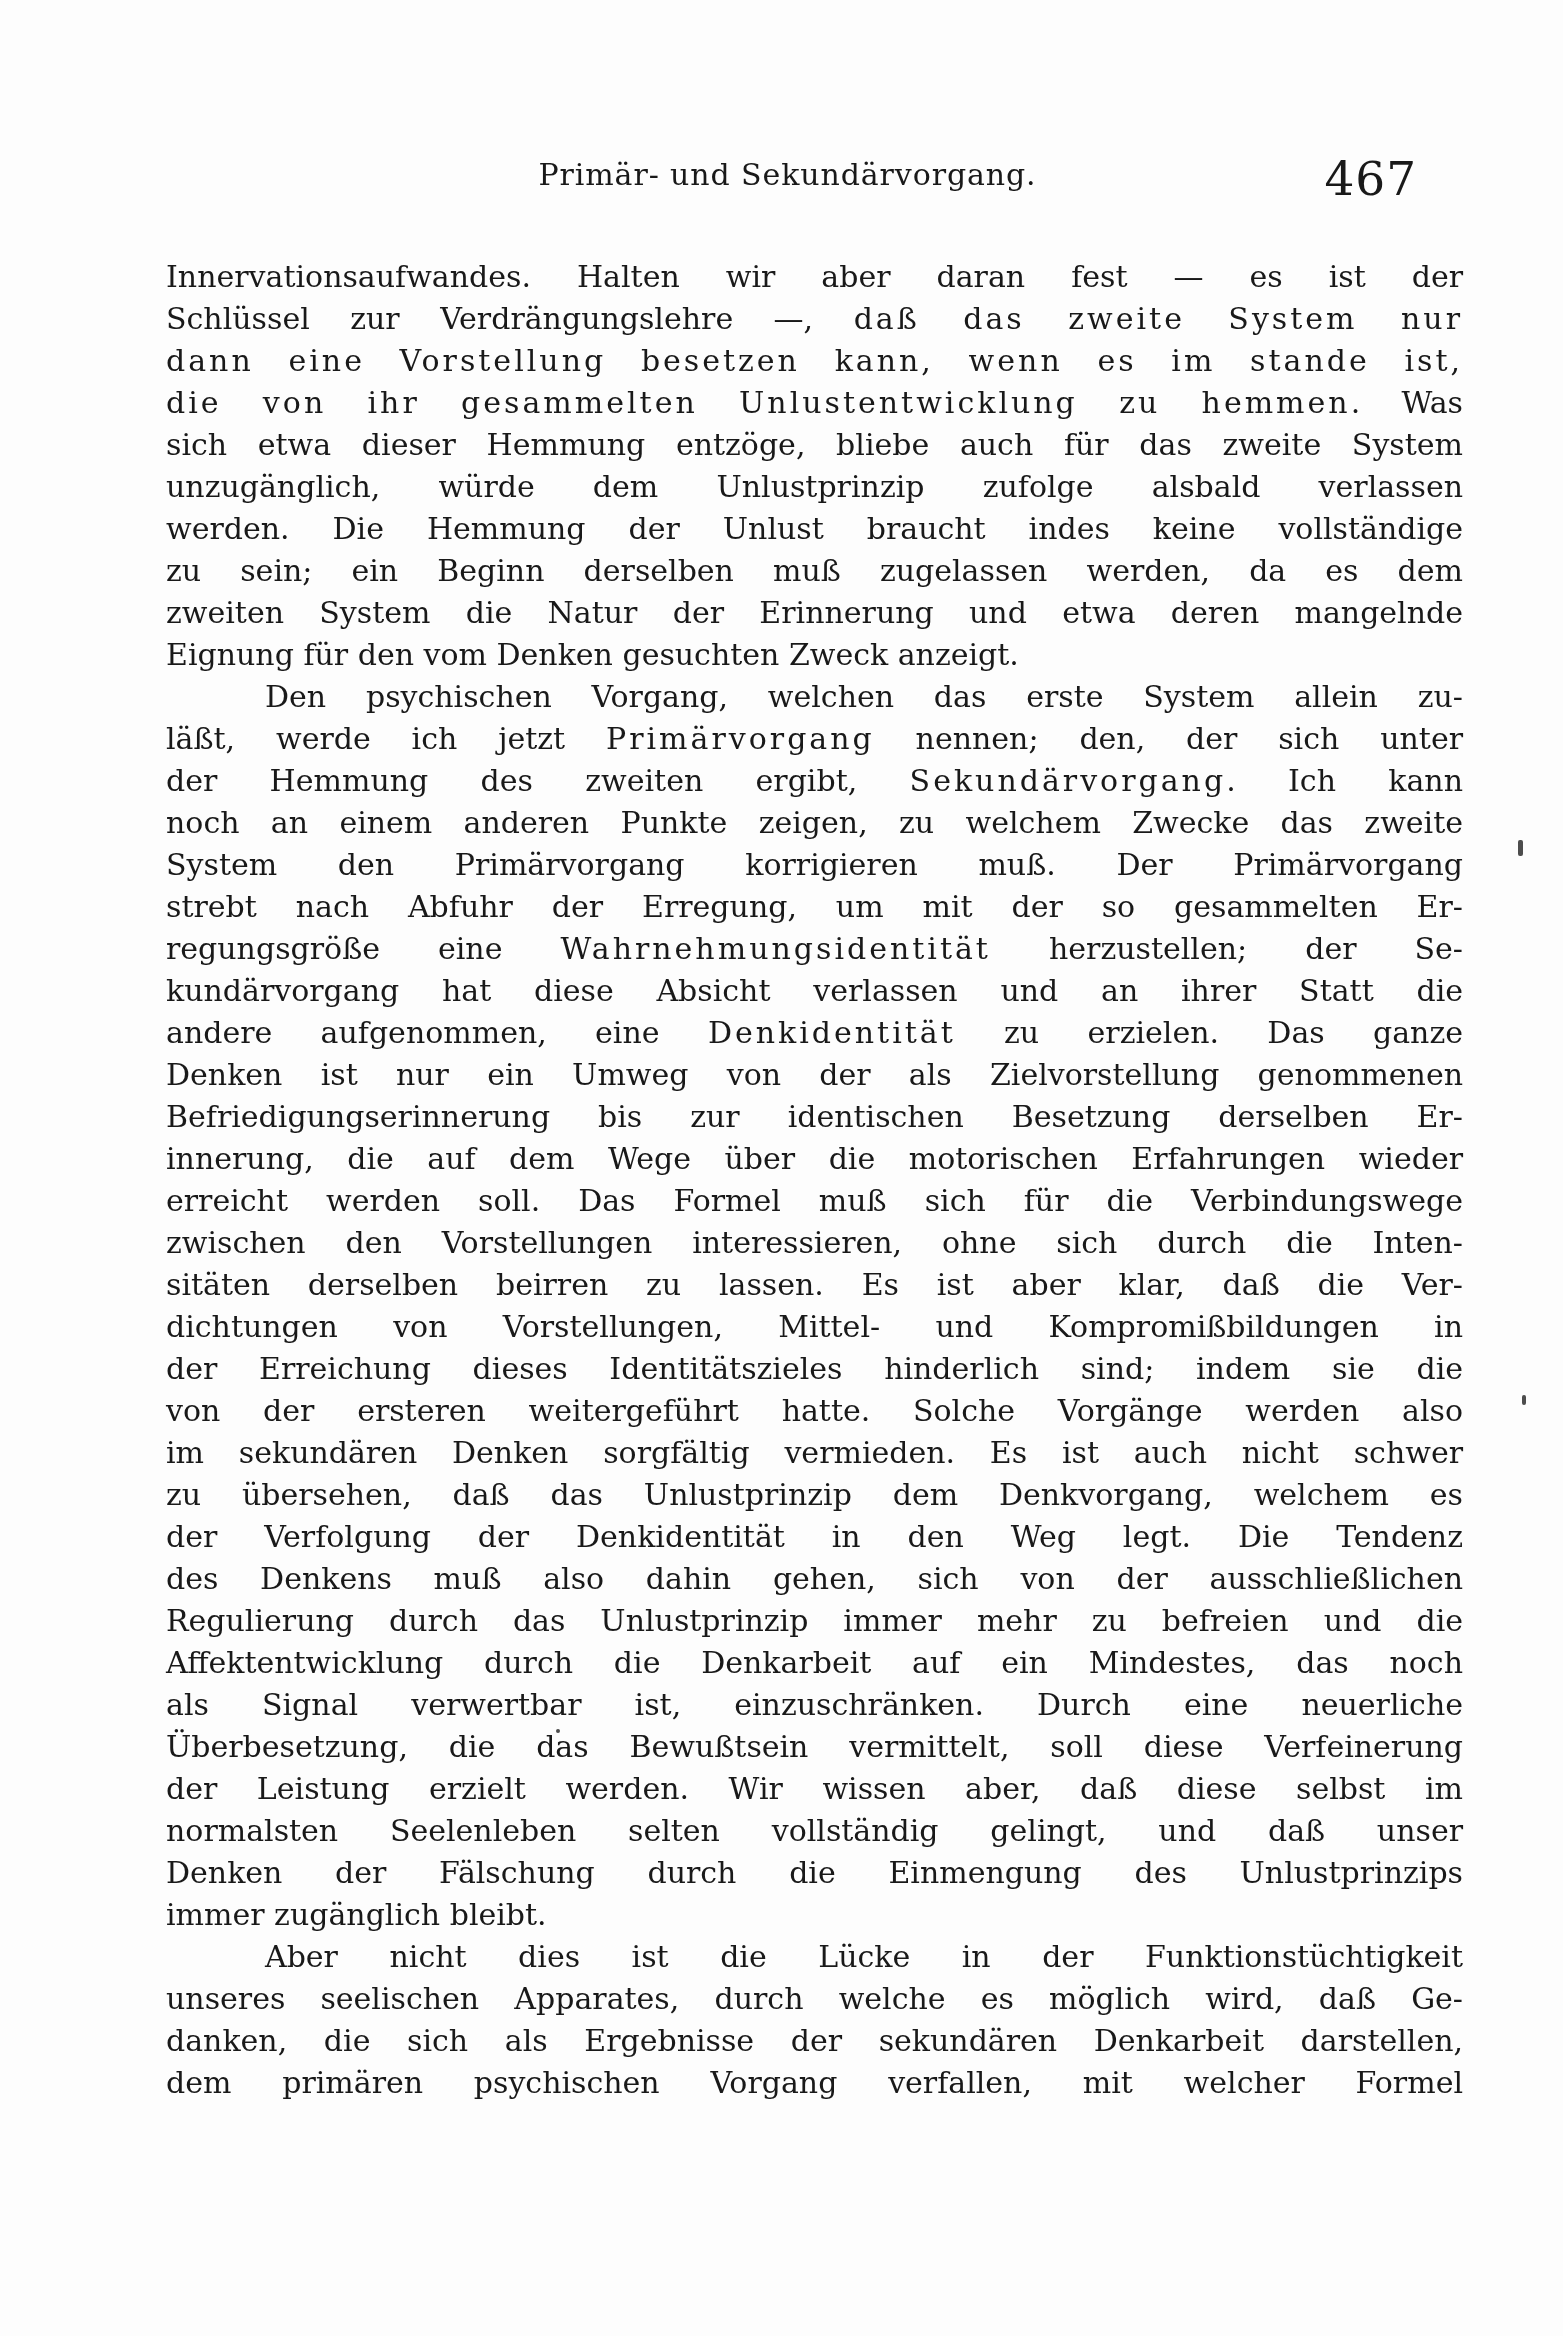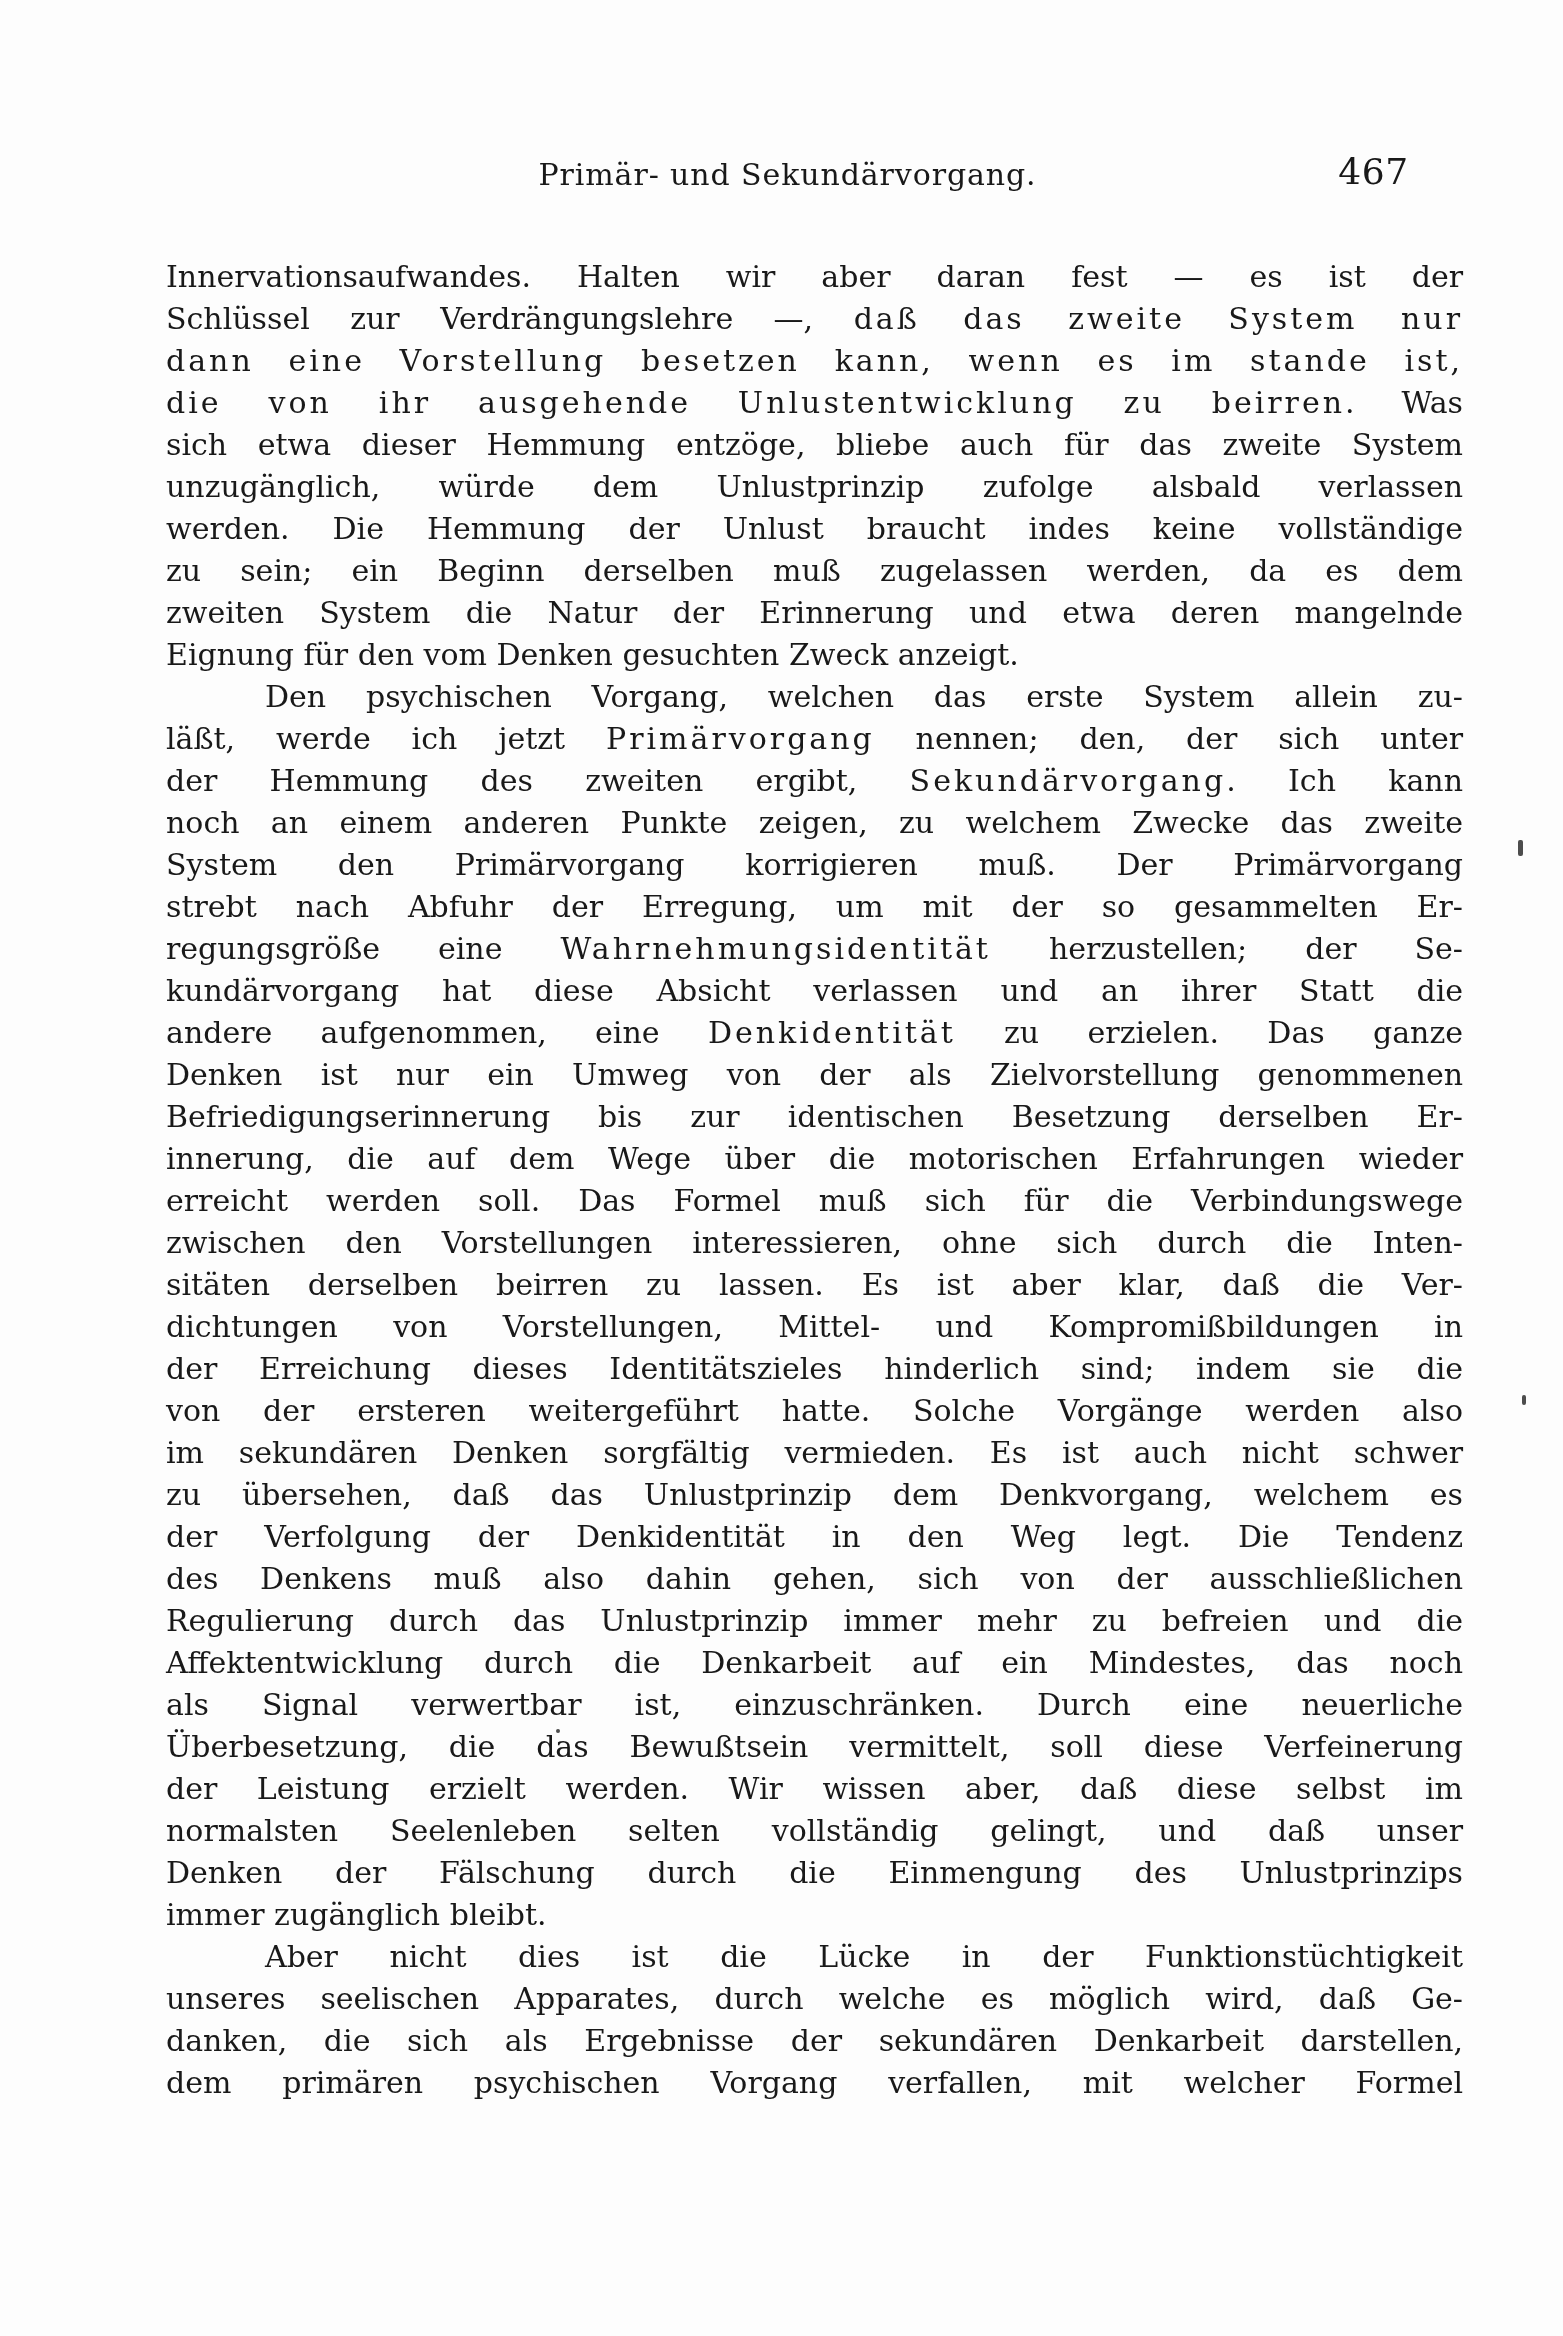--- a/index.html
+++ b/index.html
@@ -29,23 +29,23 @@
     position:absolute;
     left:0;
     right:16px;
     top:3.8px;
     text-align:center;
     font-size:30px;
     letter-spacing:0.03em;
   }
   .head-page-number{
     position:absolute;
-    right:16px;
+    right:8px;
     top:-1.9px;
-    font-size:36px;
+    font-size:47px;
     letter-spacing:0.02em;
   }
   
   .text-block{
     position:absolute;
     top:256px;
     left:166px;
     width:1297px;
     font-size:30px;
     line-height:42px;
@@ -85,21 +85,21 @@
 
   <div class="running-head">
     <div class="head-title">Primär- und Sekundärvorgang.</div>
     <div class="head-page-number">467</div>
   </div>
 
   <div class="text-block">
       <div class="line"><span>Innervationsaufwandes. Halten wir aber daran fest — es ist der</span></div>
       <div class="line"><span>Schlüssel zur Verdrängungslehre —, </span><span class="sperr">daß das zweite System nur</span></div>
       <div class="line"><span class="sperr">dann eine Vorstellung besetzen kann, wenn es im stande ist,</span></div>
-      <div class="line"><span class="sperr">die von ihr ausgehende Unlustentwicklung zu beirren.</span><span> Was</span></div>
+      <div class="line"><span class="sperr">die von ihr gesammelten Unlustentwicklung zu hemmen.</span><span> Was</span></div>
       <div class="line"><span>sich etwa dieser Hemmung entzöge, bliebe auch für das zweite System</span></div>
       <div class="line"><span>unzugänglich, würde dem Unlustprinzip zufolge alsbald verlassen</span></div>
       <div class="line"><span>werden. Die Hemmung der Unlust braucht indes keine vollständige</span></div>
       <div class="line"><span>zu sein; ein Beginn derselben muß zugelassen werden, da es dem</span></div>
       <div class="line"><span>zweiten System die Natur der Erinnerung und etwa deren mangelnde</span></div>
       <div class="line para-end"><span>Eignung für den vom Denken gesuchten Zweck anzeigt.</span></div>
       <div class="line indent"><span>Den psychischen Vorgang, welchen das erste System allein zu-</span></div>
       <div class="line"><span>läßt, werde ich jetzt </span><span class="sperr">Primärvorgang</span><span> nennen; den, der sich unter</span></div>
       <div class="line"><span>der Hemmung des zweiten ergibt, </span><span class="sperr">Sekundärvorgang</span><span>. Ich kann</span></div>
       <div class="line"><span>noch an einem anderen Punkte zeigen, zu welchem Zwecke das zweite</span></div>

